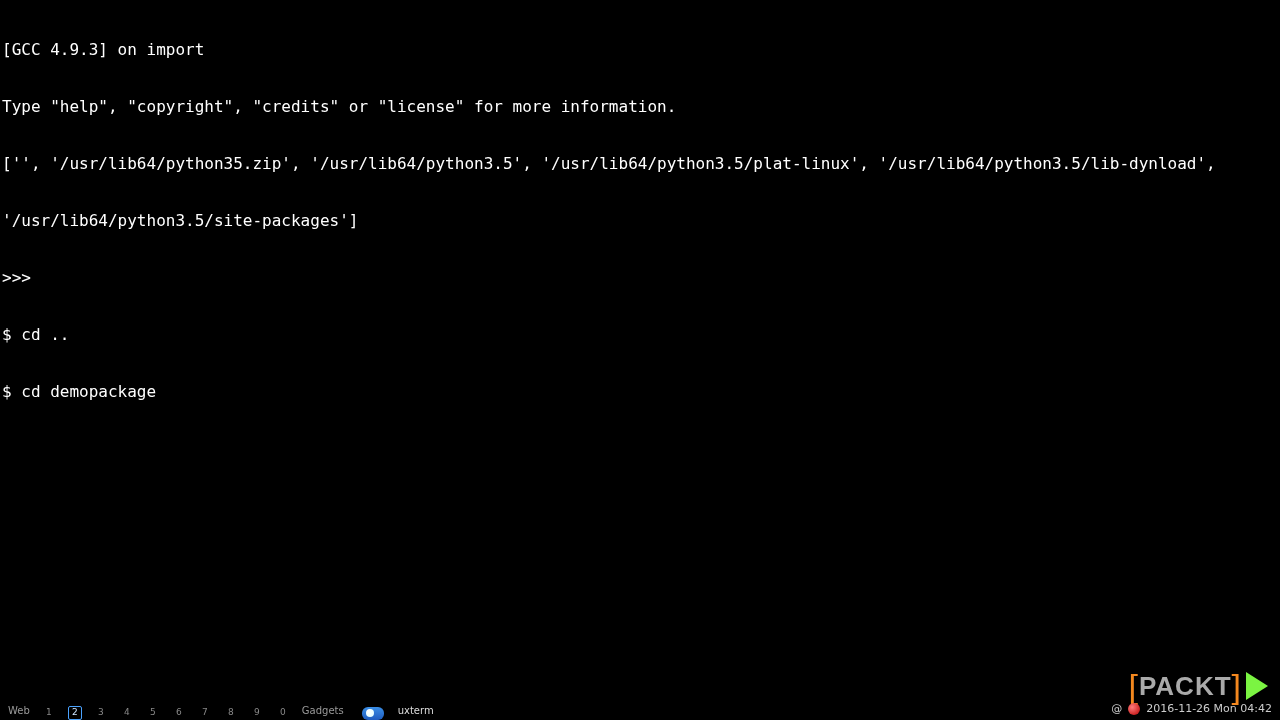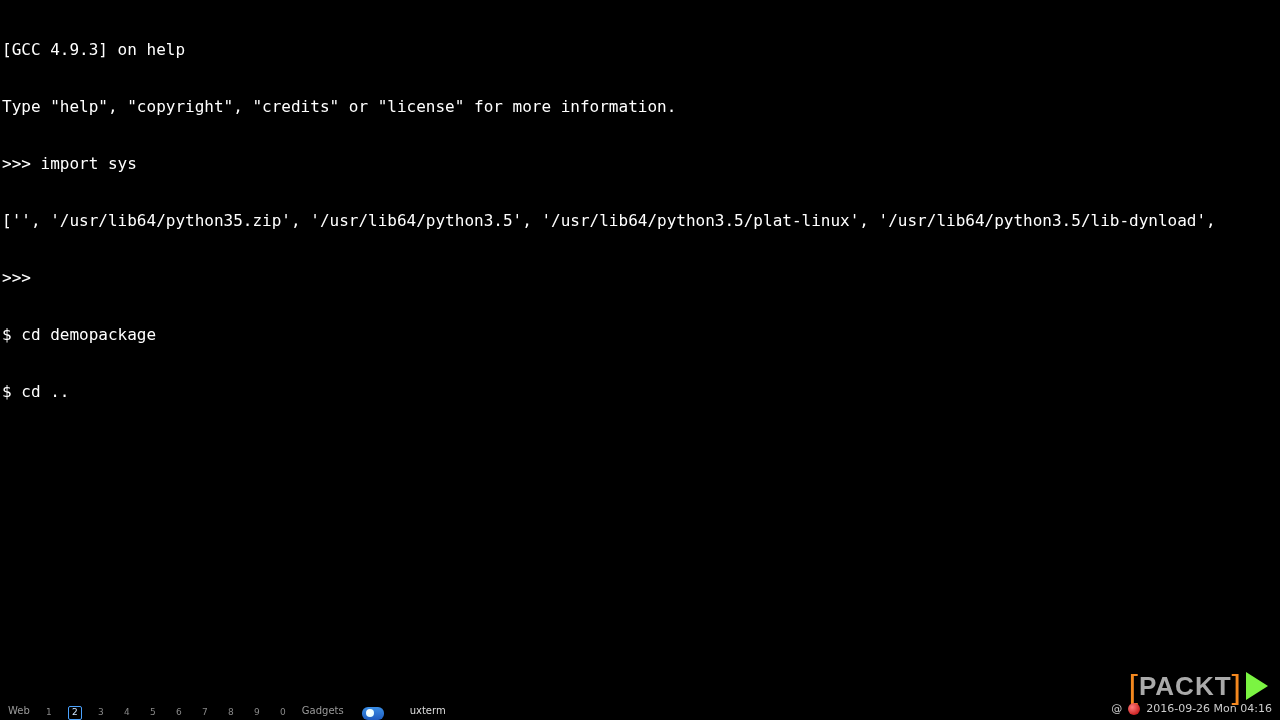--- a/index.html
+++ b/index.html
@@ -112,27 +112,27 @@
     border-top: 14px solid transparent;
     border-bottom: 14px solid transparent;
     border-left: 22px solid #7bf442;
     margin-left: 4px;
   }
 </style>
 </head>
 <body>
 
 <div class="terminal">
-  <span class="line">[GCC 4.9.3] on help</span>
+  <span class="line">[GCC 4.9.3] on import</span>
   <span class="line">Type "help", "copyright", "credits" or "license" for more information.</span>
-  <span class="line">&gt;&gt;&gt; import sys</span>
   <span class="line">['', '/usr/lib64/python35.zip', '/usr/lib64/python3.5', '/usr/lib64/python3.5/plat-linux', '/usr/lib64/python3.5/lib-dynload',</span>
+  <span class="line">'/usr/lib64/python3.5/site-packages']</span>
   <span class="line">&gt;&gt;&gt;</span>
+  <span class="line">$ cd ..</span>
   <span class="line">$ cd demopackage</span>
-  <span class="line">$ cd ..</span>
   
   
   
   
   
   
   
 </div>
 
 <div class="packt">
@@ -152,20 +152,20 @@
     <span class="ws">5</span>
     <span class="ws">6</span>
     <span class="ws">7</span>
     <span class="ws">8</span>
     <span class="ws">9</span>
     <span class="ws">0</span>
     <span class="panel-item">Gadgets</span>
     <span class="taskbtn">
       <span class="dot"></span>
     </span>
-    <span class="panel-item" style="color:#ddd;margin-left:14px">uxterm</span>
+    <span class="panel-item" style="color:#ddd;margin-left:2px">uxterm</span>
   </div>
   <div class="panel-right">
     <span>@</span>
     <span class="tray-icon"></span>
-    <span>2016-09-26 Mon 04:16</span>
+    <span>2016-11-26 Mon 04:42</span>
   </div>
 </div>
 
 </body></html>

